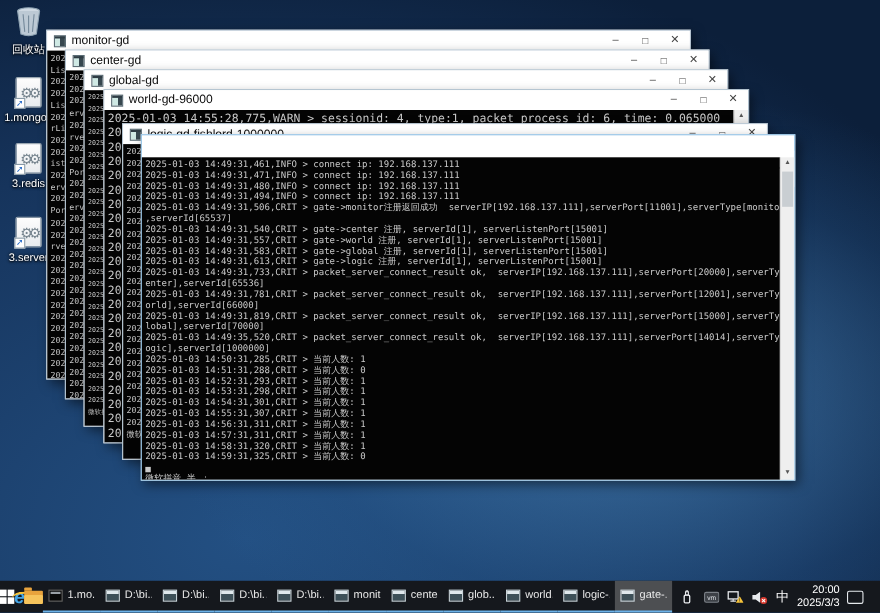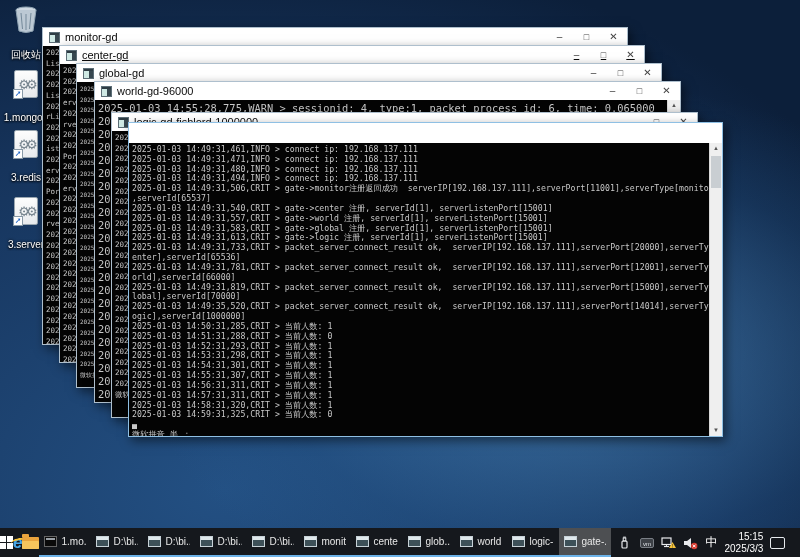--- a/index.html
+++ b/index.html
@@ -9,21 +9,21 @@
     font-family:"Liberation Sans", sans-serif;
     background:
       radial-gradient(600px 380px at 72% 64%, rgba(96,165,220,.50), rgba(45,100,155,.20) 50%, rgba(0,0,0,0) 72%),
       radial-gradient(900px 650px at 28% 88%, #235083, #16345c 55%, #0c1f3a 85%),
       #0b1c35;
   }
 
   
   .d-icon { position:absolute; width:52px; text-align:center; cursor:default; }
   .d-glyph { height:32px; display:flex; align-items:flex-end; justify-content:center; position:relative; }
-  .d-label { margin-top:14px; font-size:10px; color:#fff; text-shadow:0 1px 2px #000, 0 0 3px #000; white-space:nowrap; }
+  .d-label { margin-top:4px; font-size:10px; color:#fff; text-shadow:0 1px 2px #000, 0 0 3px #000; white-space:nowrap; }
   .sheet { position:relative; width:24px; height:28px; background:linear-gradient(#fdfdfd,#e8ebee); border:1px solid #9aa7b1; border-radius:2px;
            display:flex; align-items:center; justify-content:center; }
   .gears { font-size:13px; color:#76848e; line-height:1; letter-spacing:-4px; }
   .lnk { position:absolute; left:-2px; bottom:-2px; width:10px; height:10px; background:#fff; border:1px solid #8899a6;
          font-size:8px; line-height:8px; color:#1b62c4; text-align:center; }
 
   
   .window { position:absolute; background:#fff; border:1px solid #aebfcd; box-shadow:3px 4px 10px rgba(0,0,0,.5); }
   .window.active { border-color:#8fc0e4; }
   .titlebar { display:flex; align-items:center; gap:5px; padding-left:6px; background:#fff; color:#0a0a0a;
@@ -120,21 +120,21 @@
       <span class="caption-buttons">
         <span class="cap min">–</span>
         <span class="cap max">□</span>
         <span class="cap close">✕</span>
       </span>
     </div>
     <div class="console-body" style="top: 18px; font-size: 7.5px; line-height: 10.7px;"><div class="cline">2025</div><div class="cline">Lis</div><div class="cline">2025</div><div class="cline">2025</div><div class="cline">Lis</div><div class="cline">2025</div><div class="cline">rLi</div><div class="cline">2025</div><div class="cline">2025</div><div class="cline">ist</div><div class="cline">2025</div><div class="cline">erv</div><div class="cline">2025</div><div class="cline">Por</div><div class="cline">2025</div><div class="cline">2025</div><div class="cline">rve</div><div class="cline">2025</div><div class="cline">2025</div><div class="cline">2025</div><div class="cline">2025</div><div class="cline">2025</div><div class="cline">2025</div><div class="cline">2025</div><div class="cline">2025</div><div class="cline">2025</div><div class="cline">2025</div><div class="cline">2025</div></div>
 
   </div>
     <div class="window" style="left: 59px; top: 45px; width: 586px; height: 318px;">
-    <div class="titlebar" style="height: 18px; text-decoration: underline;">
+    <div class="titlebar" style="height: 18px;">
       <span class="win-icon"></span>
       <span class="title-text">center-gd</span>
       <span class="caption-buttons">
         <span class="cap min">–</span>
         <span class="cap max">□</span>
         <span class="cap close">✕</span>
       </span>
     </div>
     <div class="console-body" style="top: 18px; font-size: 7.5px; line-height: 10.7px;"><div class="cline">2025</div><div class="cline">2025</div><div class="cline">2025</div><div class="cline">erv</div><div class="cline">2025</div><div class="cline">rve</div><div class="cline">2025</div><div class="cline">2025</div><div class="cline">Por</div><div class="cline">2025</div><div class="cline">2025</div><div class="cline">erv</div><div class="cline">2025</div><div class="cline">2025</div><div class="cline">2025</div><div class="cline">2025</div><div class="cline">2025</div><div class="cline">2025</div><div class="cline">2025</div><div class="cline">2025</div><div class="cline">2025</div><div class="cline">2025</div><div class="cline">2025</div><div class="cline">2025</div><div class="cline">2025</div><div class="cline">2025</div><div class="cline">2025</div><div class="cline">2025</div></div>
 
@@ -288,19 +288,19 @@
     </span>
     <span class="tray-ico">
       <svg width="15" height="14" viewBox="0 0 15 14">
           <polygon points="1,5 4,5 8,2 8,12 4,9 1,9" fill="#e8eaed"></polygon>
           <circle cx="11.2" cy="10" r="3.2" fill="#d63a2f"></circle>
           <path d="M9.8 8.6 L12.6 11.4 M12.6 8.6 L9.8 11.4" stroke="#fff" stroke-width="1"></path>
         </svg>
     </span>
     <span class="ime-mode">中</span>
     <span class="clock">
-      <div>15:15</div>
+      <div>20:00</div>
       <div>2025/3/3</div>
     </span>
     <span class="notif"></span>
     <span class="show-desktop"></span>
   </div>
 </div>
 
 </body></html>

